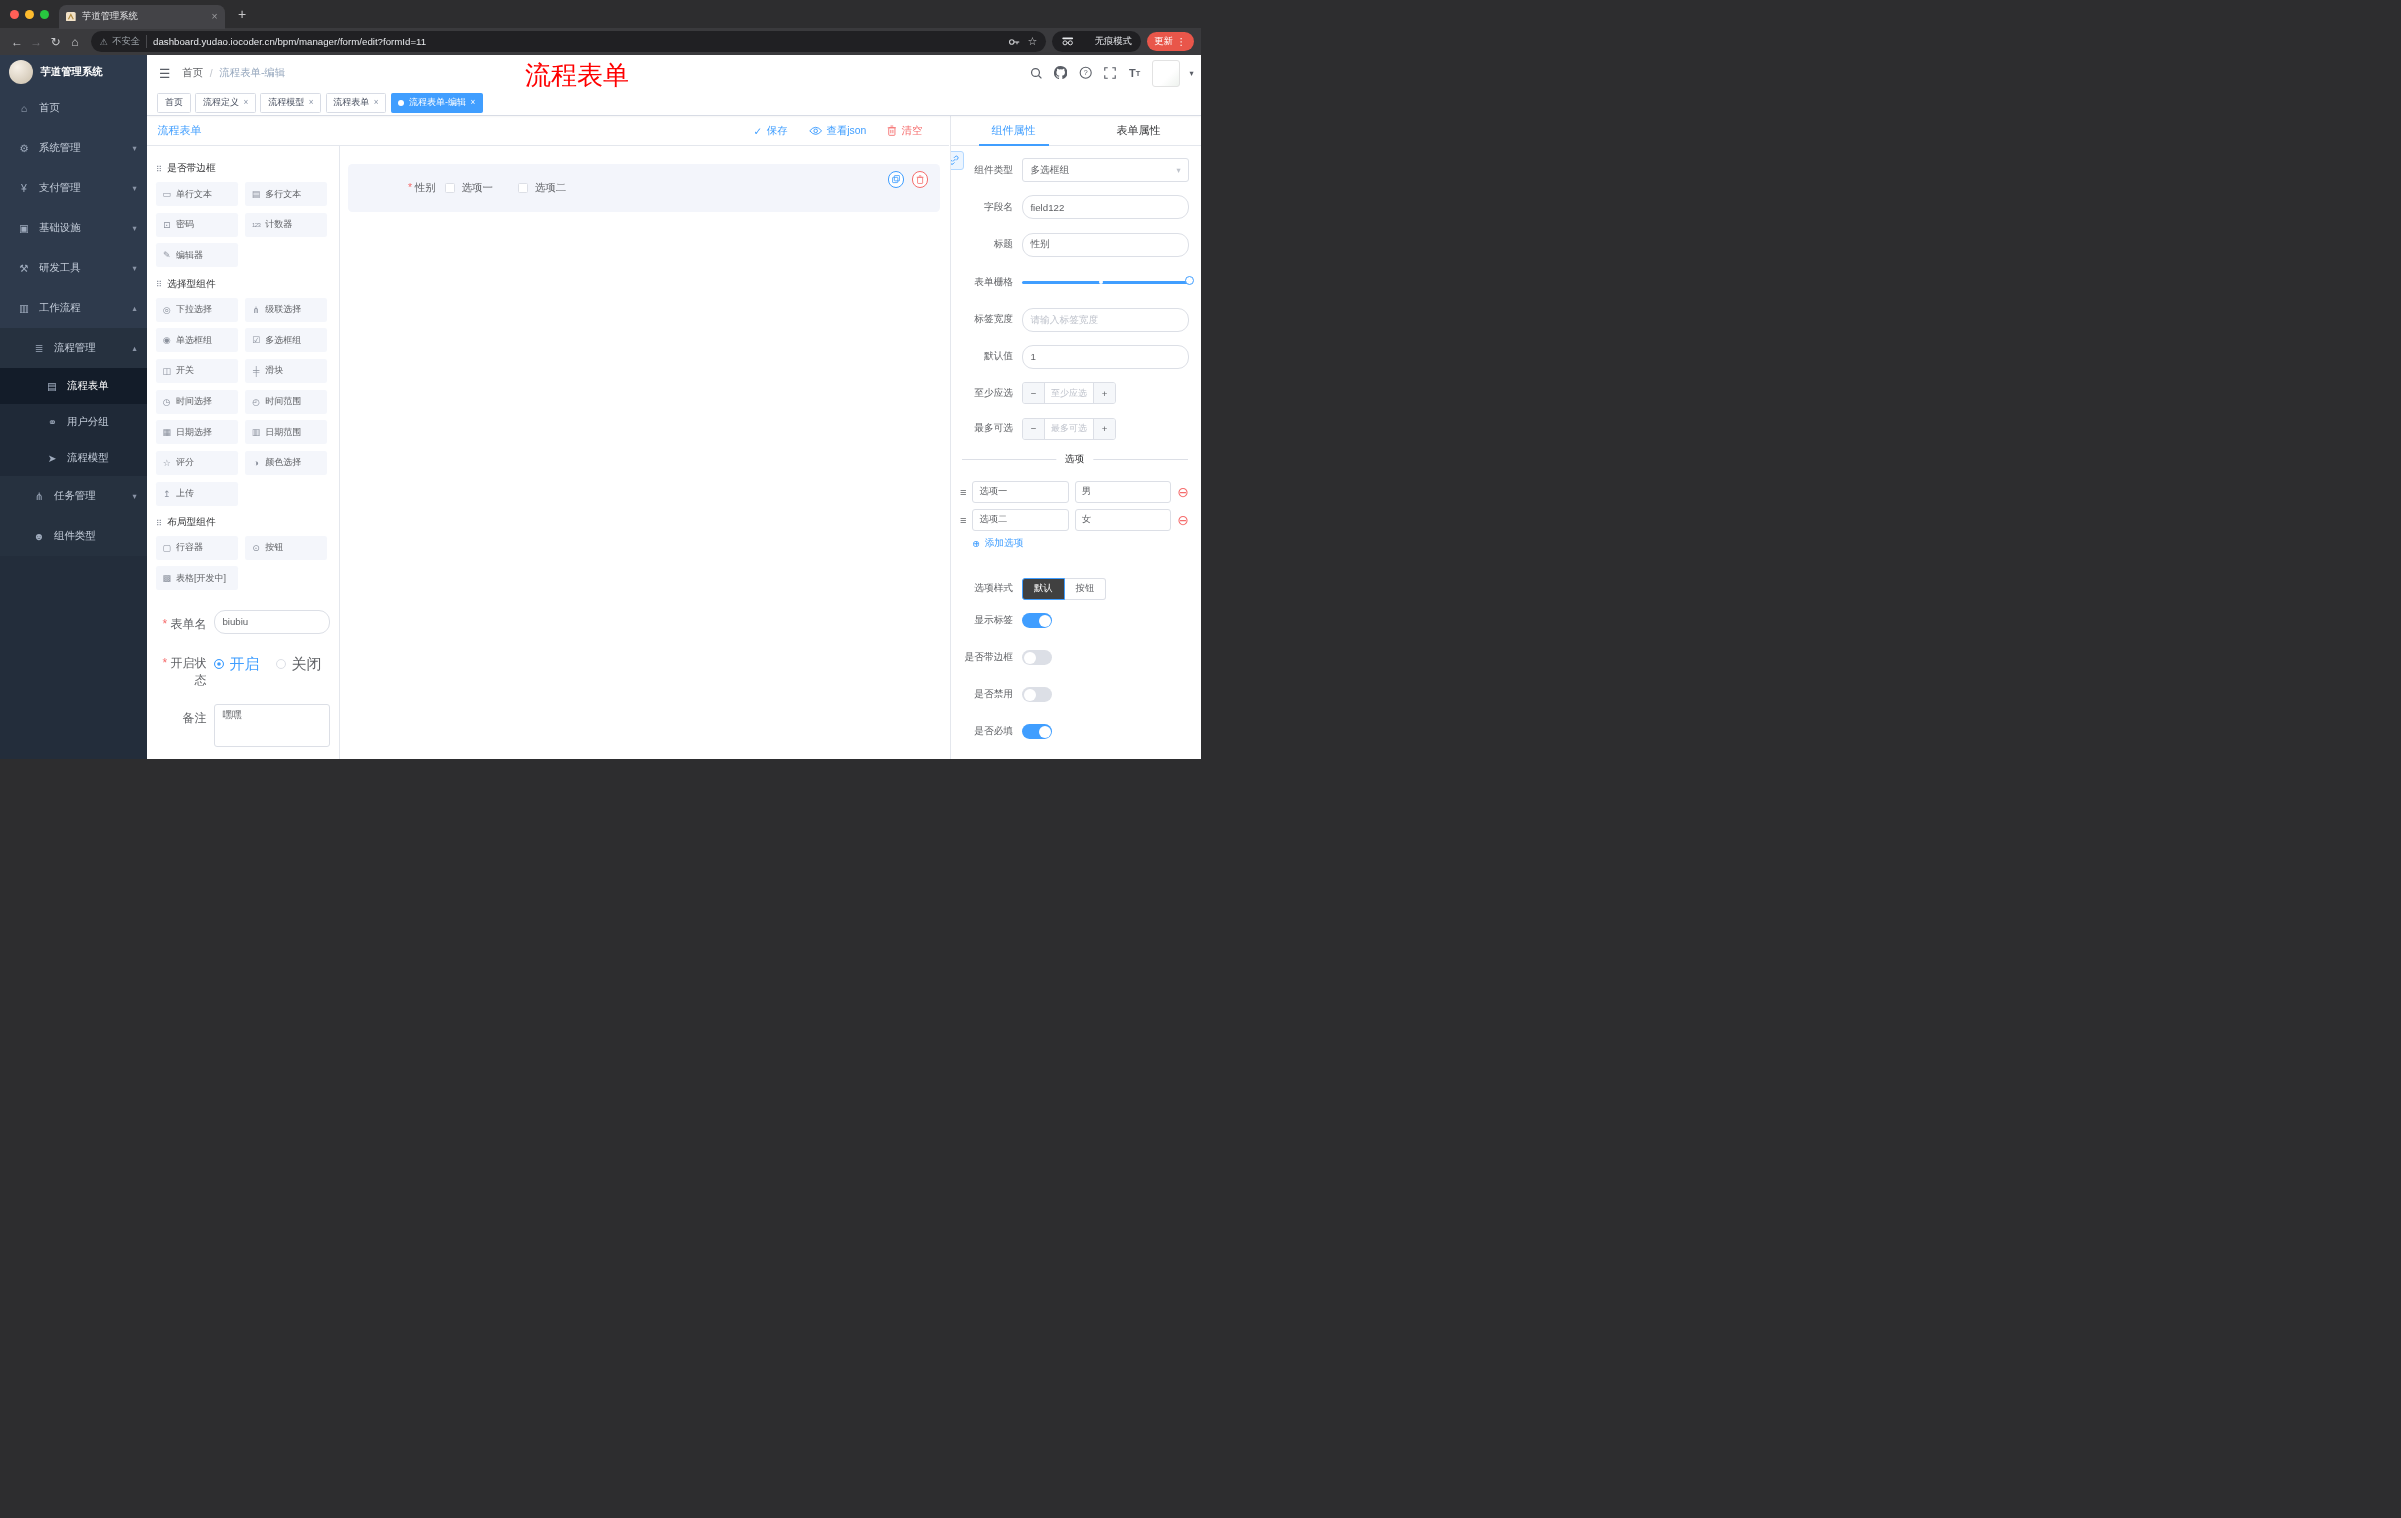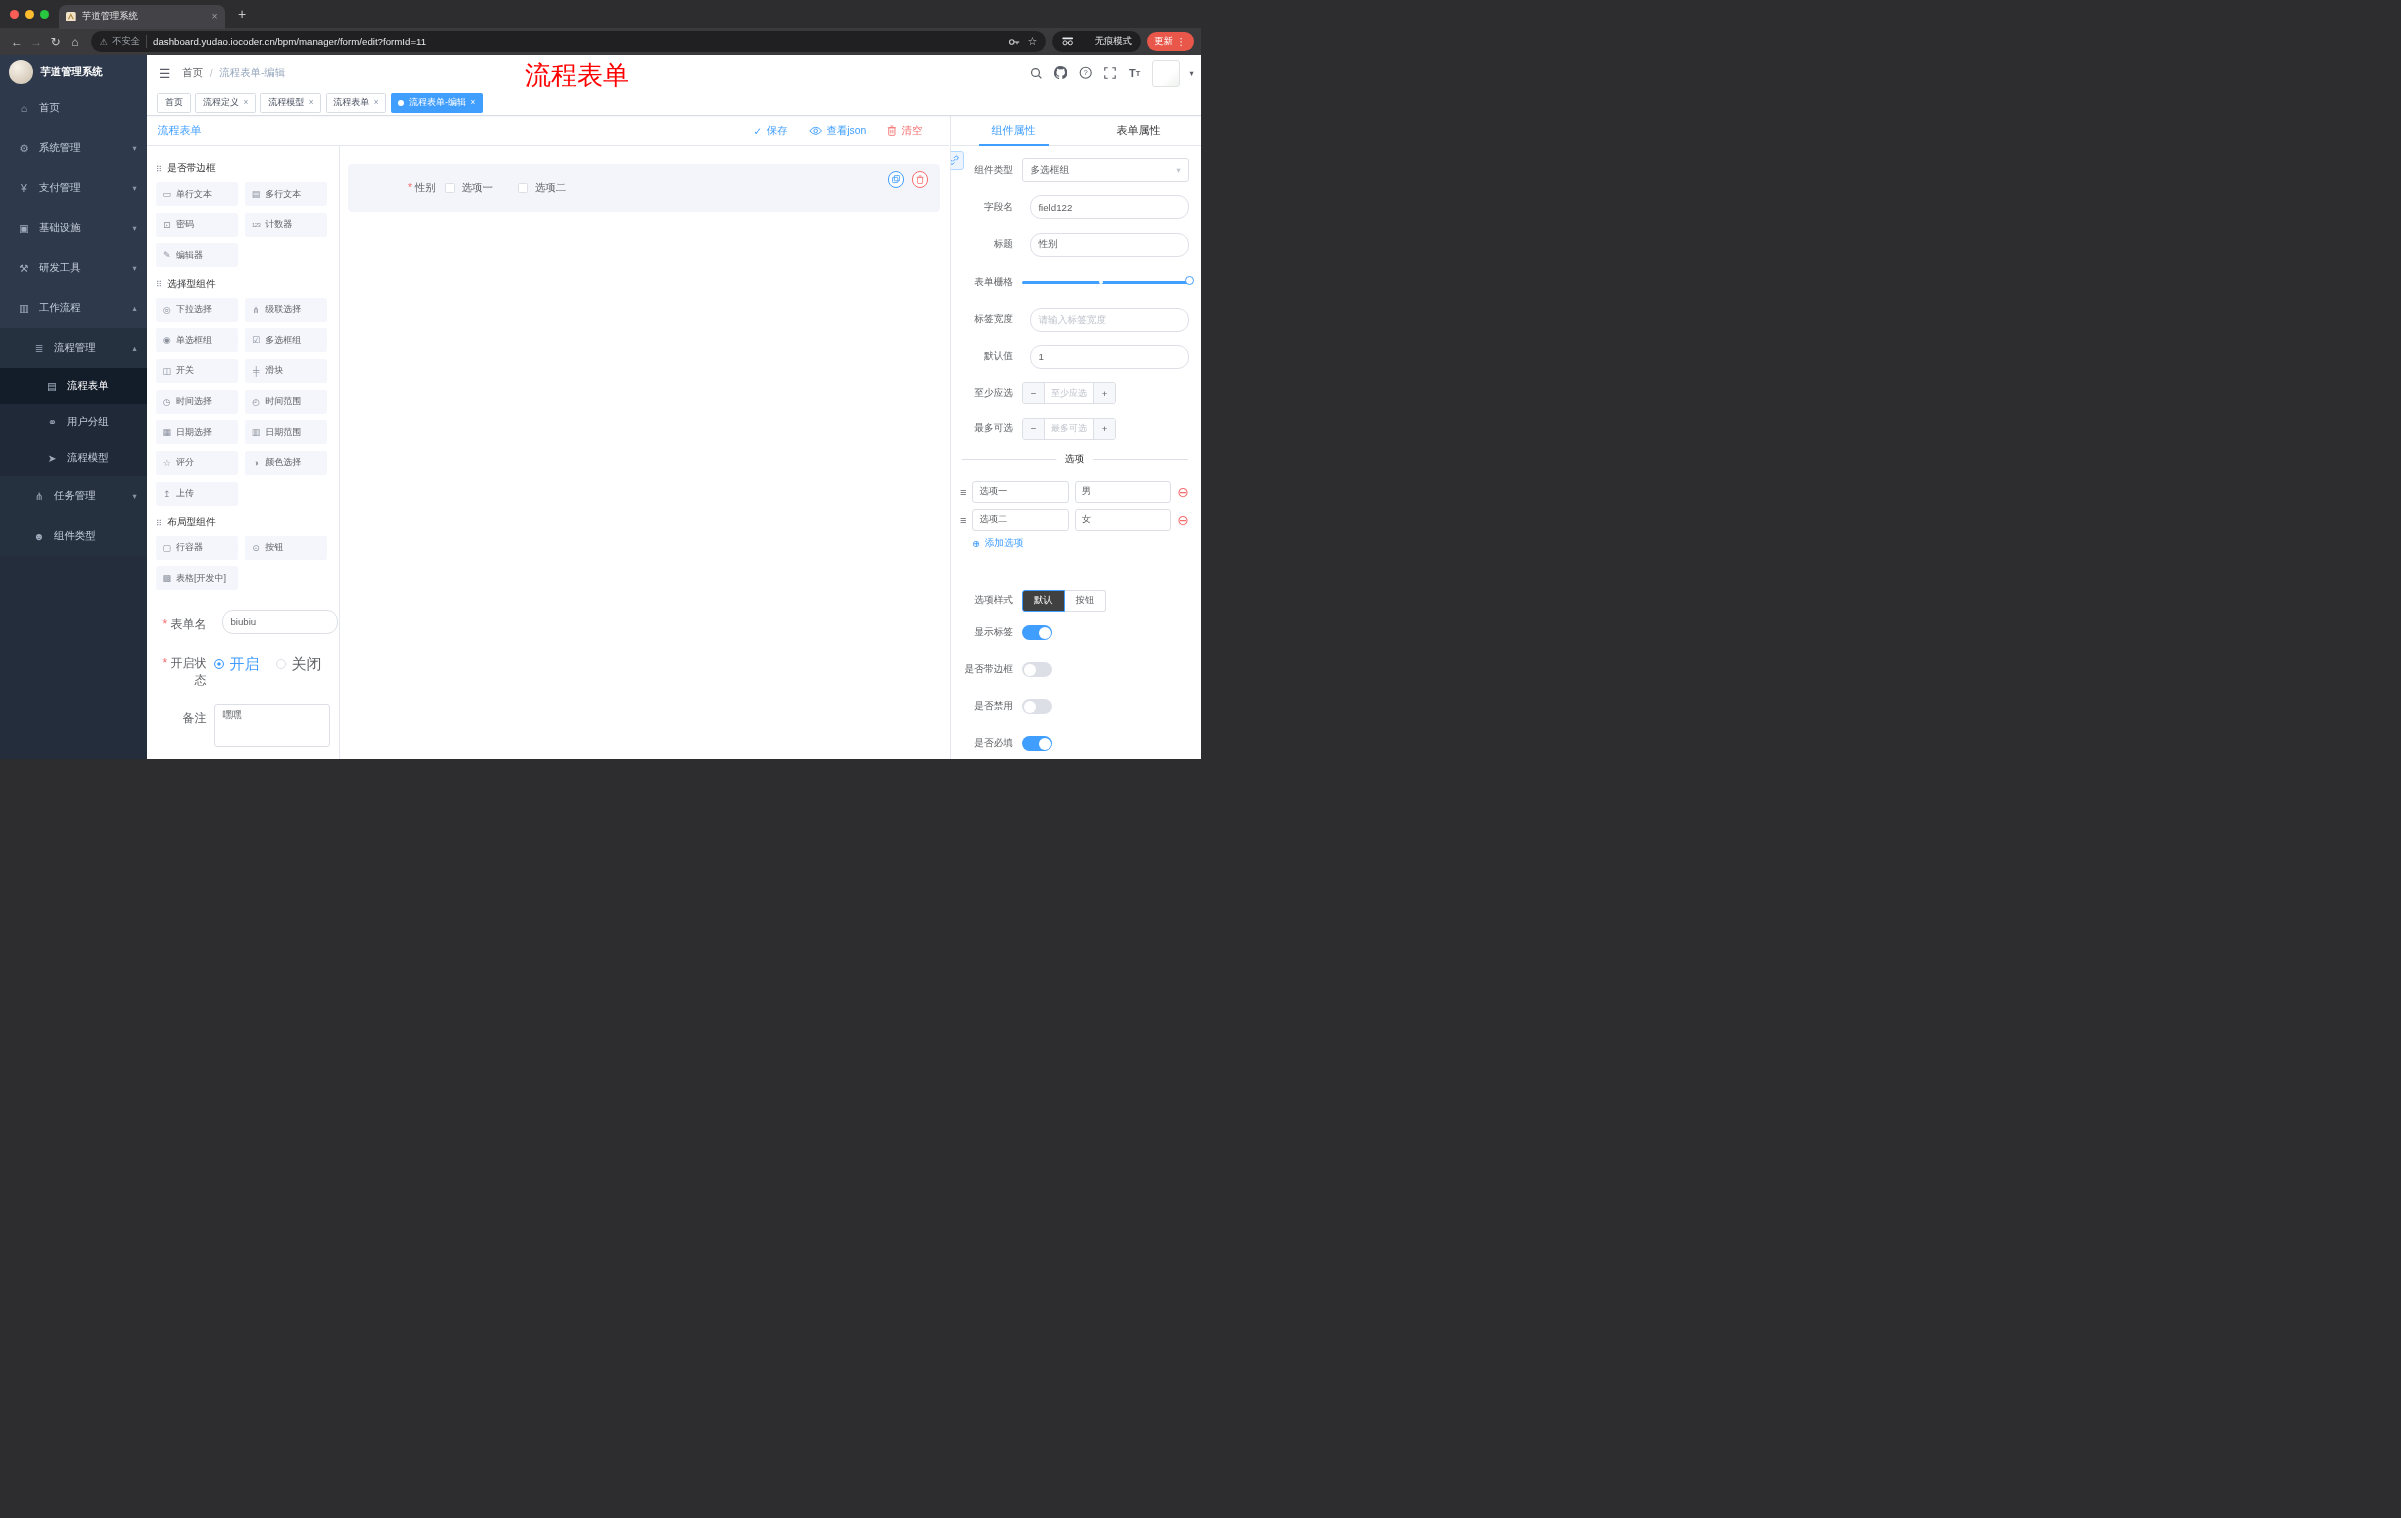--- a/index.html
+++ b/index.html
@@ -86,21 +86,21 @@
   .drag-g { color:#8a909c; font-size:8.2px; }
   .pal-grid { display:flex; flex-wrap:wrap; gap:6.7px 7.4px; }
   .pal-item { width:82px; height:24px; background:#f4f6fb; border-radius:2.2px; display:flex; align-items:center; gap:3.7px; padding:0 5.2px; font-size:9px; color:#606266; cursor:grab; white-space:nowrap; }
   .pal-ic { color:#8a909c; font-size:9px; width:11px; text-align:center; flex:none; }
   .pal-ic.num { font-size:6px; letter-spacing:-0.7px; }
   .pal-form { margin-top:19.3px; display:flex; flex-direction:column; gap:15px; }
   .pf-row { display:flex; align-items:flex-start; }
   .pf-label { width:58px; text-align:right; padding:6px 7.4px 0 0; font-size:12px; color:#606266; flex:none; }
   .req::before { content:"* "; color:#f56c6c; }
   .pf-ctl { flex:1; }
-  input.elin, .elin { width:100%; height:24px; border:0.7px solid #dcdfe6; border-radius:11px; padding:0 7.4px; font-size:9.7px; color:#606266; background:#fff; outline:none; font-family:inherit;margin-left:8px; }
+  input.elin, .elin { width:100%; height:24px; border:0.7px solid #dcdfe6; border-radius:11px; padding:0 7.4px; font-size:9.7px; color:#606266; background:#fff; outline:none; font-family:inherit; }
   input.elin::placeholder { color:#bfc3cc; }
   textarea.elta { width:100%; height:43px; border:0.7px solid #dcdfe6; border-radius:3px; padding:4.5px 7.4px; font-size:9.7px; color:#606266; resize:none; outline:none; font-family:inherit; }
   .radios { display:flex; gap:16.3px; padding-top:6px; }
   .radio { display:flex; align-items:center; gap:5.2px; font-size:15px; color:#606266; }
   .r-dot { width:10.4px; height:10.4px; border-radius:50%; border:0.7px solid #dcdfe6; background:#fff; flex:none; }
   .radio.checked .r-dot { border-color:#409eff; background:#409eff; box-shadow:inset 0 0 0 2.2px #fff; }
   .radio.checked span:last-child { color:#409eff; }
 
   
   .canvas { position:absolute; top:146px; left:340px; width:609px; bottom:0; background:#fff; padding:18px 27px 0 18px; }
@@ -133,21 +133,21 @@
   .stepper { width:94px; height:22px; border:0.7px solid #dcdfe6; border-radius:3px; display:flex; overflow:hidden; background:#fff; }
   .step-btn { width:21px; background:#f5f7fa; color:#606266; display:flex; align-items:center; justify-content:center; font-size:9.7px; flex:none; cursor:pointer; }
   .step-val { flex:1; display:flex; align-items:center; justify-content:center; font-size:9px; color:#bfc3cc; border-left:0.7px solid #dcdfe6; border-right:0.7px solid #dcdfe6; white-space:nowrap; }
   .divider { position:relative; height:0.7px; background:#dcdfe6; margin:19.3px 1.5px 21px; }
   .divider span { position:absolute; left:50%; top:-6px; transform:translateX(-50%); background:#fff; padding:0 9px; font-size:9.7px; color:#303133; }
   .opt-row { display:flex; align-items:center; gap:6px; margin-bottom:6px; }
   .opt-drag { color:#606266; font-size:11px; flex:none; }
   input.opt-in { flex:1; height:22px; border:0.7px solid #dcdfe6; border-radius:3px; padding:0 6px; font-size:9.3px; color:#606266; min-width:0; outline:none; font-family:inherit; }
   .opt-rm { color:#f56c6c; font-size:14px; line-height:1; flex:none; cursor:pointer; }
   .add-opt { display:flex; align-items:center; gap:4.5px; color:#409eff; font-size:9.7px; margin:4.5px 0 0 12px; cursor:pointer; }
-  .style-row { margin-top:40px;align-items:center; }
+  .style-row { margin-top:28px;align-items:center; }
   .seg { display:flex; }
   .seg-btn { height:22px; padding:0 11px; border:0.7px solid #dcdfe6; font-size:9.3px; color:#606266; display:flex; align-items:center; background:#fff; cursor:pointer; }
   .seg-btn.first { border-radius:3px 0 0 3px; }
   .seg-btn.last { border-radius:0 3px 3px 0; border-left:none; }
   .seg-btn.active { background:#404040; border-color:#409eff; color:#fff; }
   .sw-row { margin-bottom:22px; }
   .switch { width:30px; height:15px; border-radius:7.4px; background:#dcdfe6; position:relative; cursor:pointer; flex:none; }
   .switch::after { content:""; position:absolute; top:1.5px; left:1.5px; width:12px; height:12px; border-radius:50%; background:#fff; }
   .switch.on { background:#409eff; }
   .switch.on::after { left:auto; right:1.5px; }

